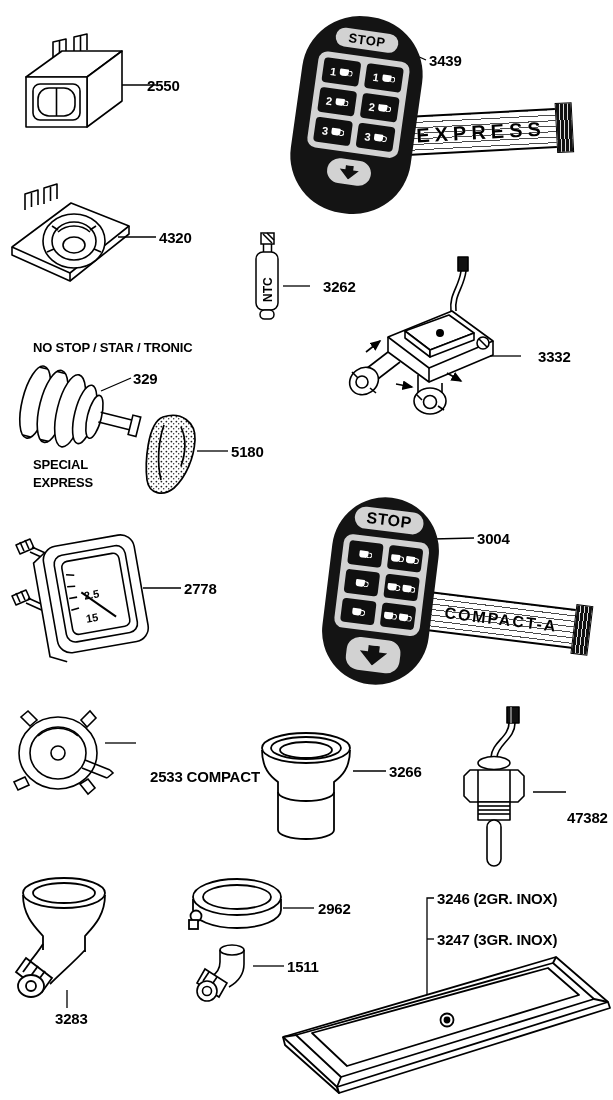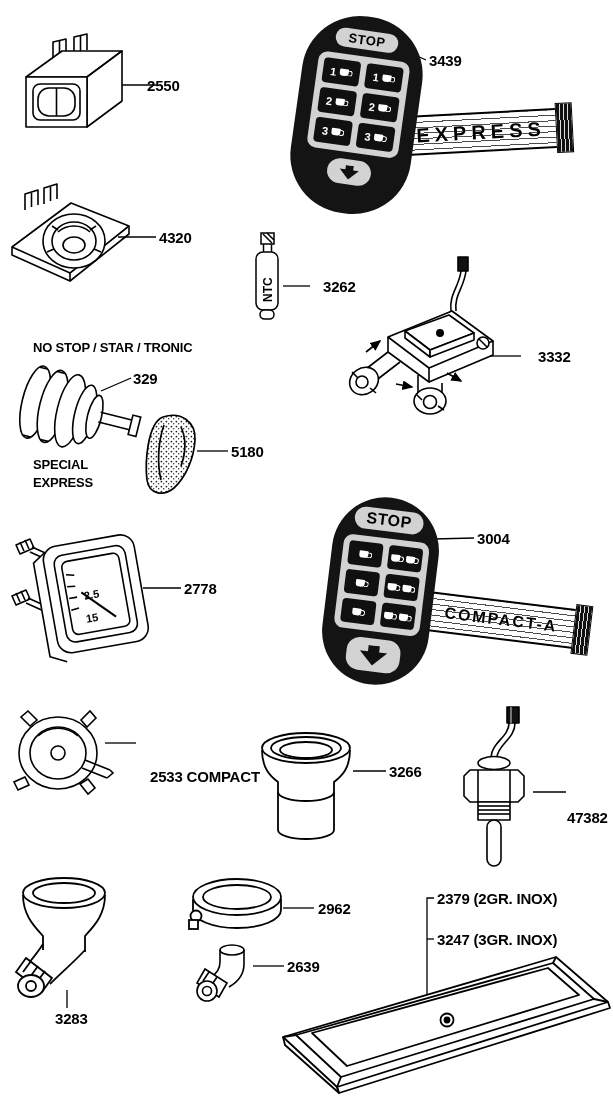--- a/index.html
+++ b/index.html
@@ -373,22 +373,22 @@
   <div class="plabel" style="left:323px; top:278px;">3262</div>
   <div class="plabel" style="left:494px; top:348px;margin-left:44px;">3332</div>
   <div class="plabel" style="left:133px; top:370px;">329</div>
   <div class="plabel" style="left:231px; top:443px;">5180</div>
   <div class="plabel" style="left:184px; top:580px;">2778</div>
   <div class="plabel" style="left:477px; top:530px;text-align:center;">3004</div>
   <div class="plabel" style="left:150px; top:735px;margin-top:33px;">2533 COMPACT</div>
   <div class="plabel" style="left:389px; top:763px;">3266</div>
   <div class="plabel" style="left:567px; top:809px;">47382</div>
   <div class="plabel" style="left:318px; top:900px;text-align:right;">2962</div>
-  <div class="plabel" style="left:287px; top:958px;">2639</div>
+  <div class="plabel" style="left:287px; top:958px;">1511</div>
   <div class="plabel" style="left:55px;  top:1010px;">3283</div>
-  <div class="plabel" style="left:437px; top:890px;">2379 (2GR. INOX)</div>
+  <div class="plabel" style="left:437px; top:890px;">3246 (2GR. INOX)</div>
   <div class="plabel" style="left:437px; top:931px;">3247 (3GR. INOX)</div>
 
   <div class="annot" style="left:33px; top:339px;">NO STOP / STAR / TRONIC</div>
   <div class="annot" style="left:33px; top:456px;">SPECIAL
 EXPRESS</div>
 
 </div>
 
 </body></html>

